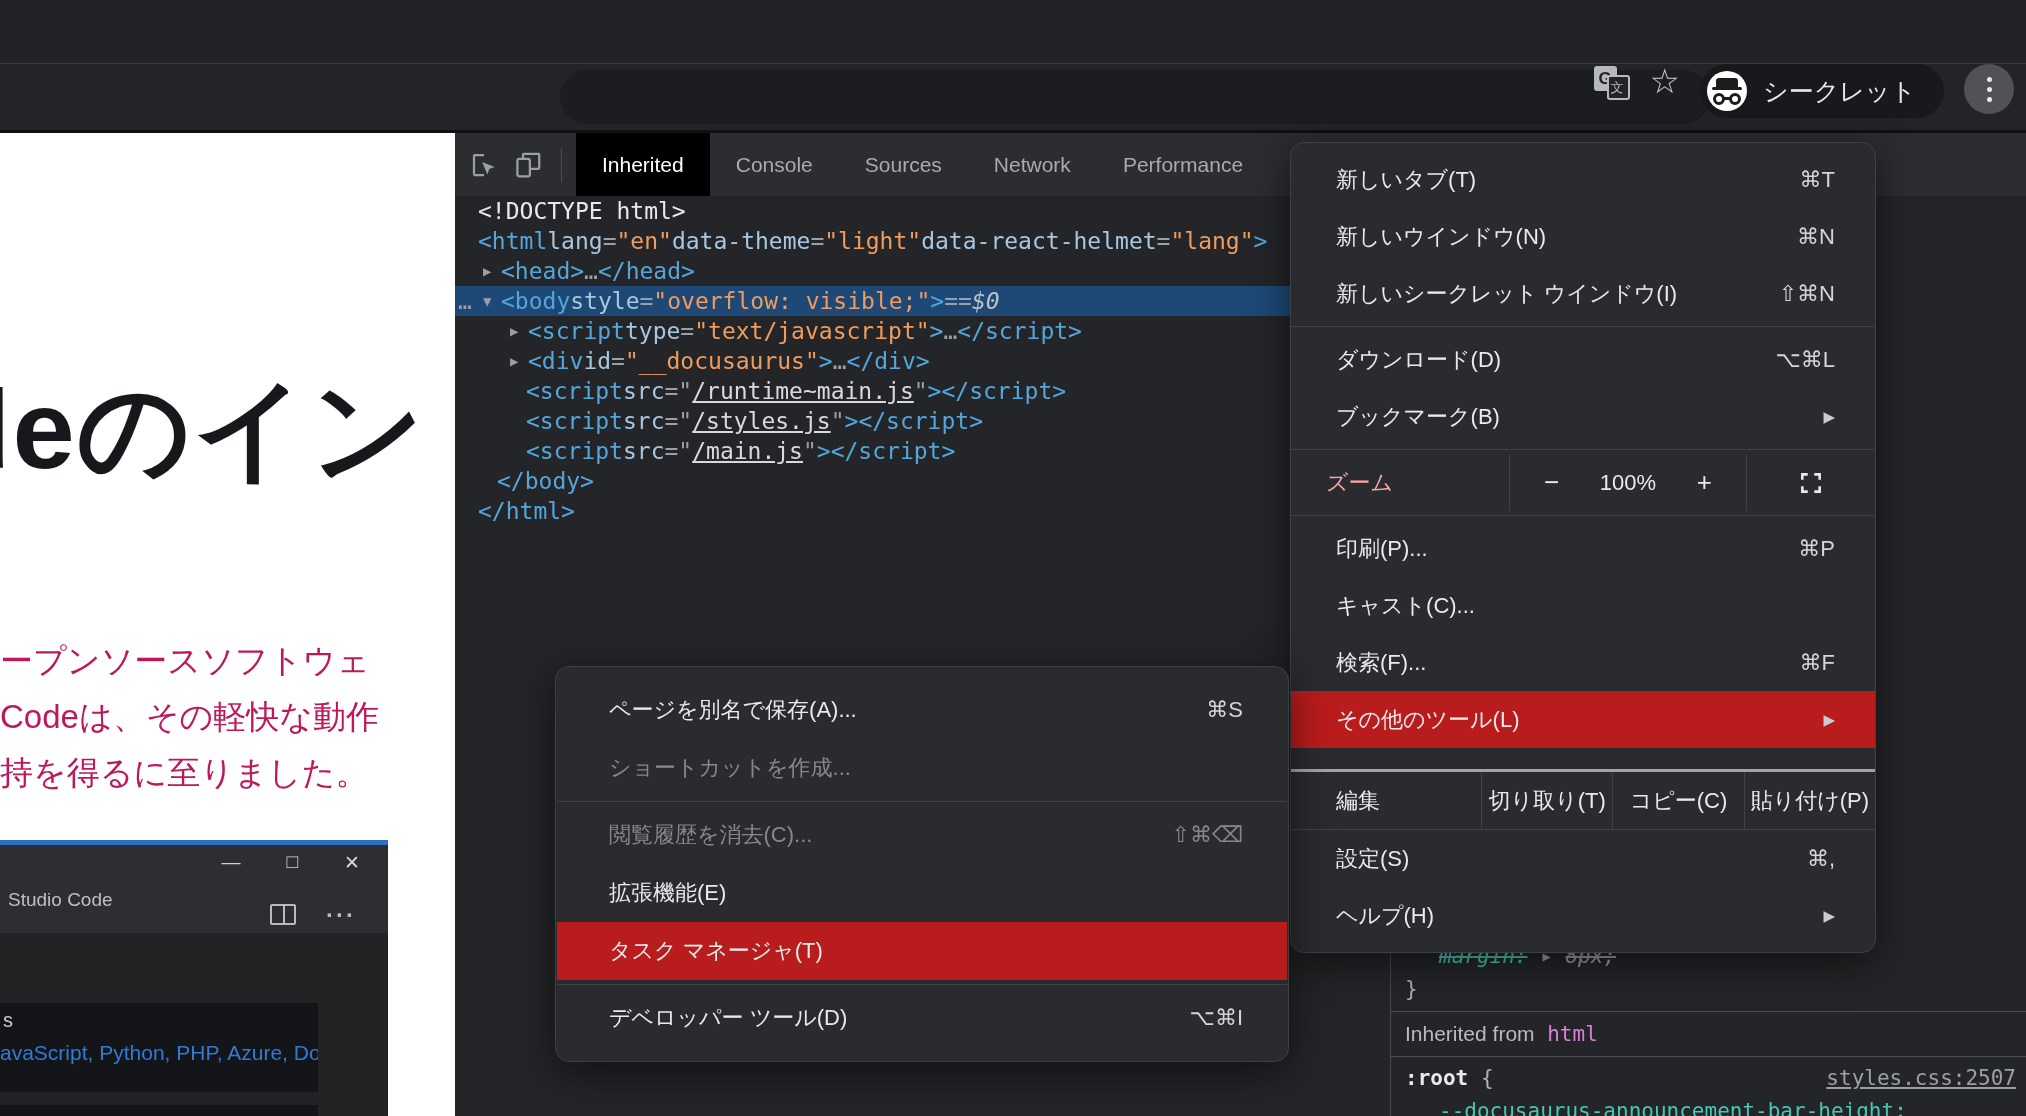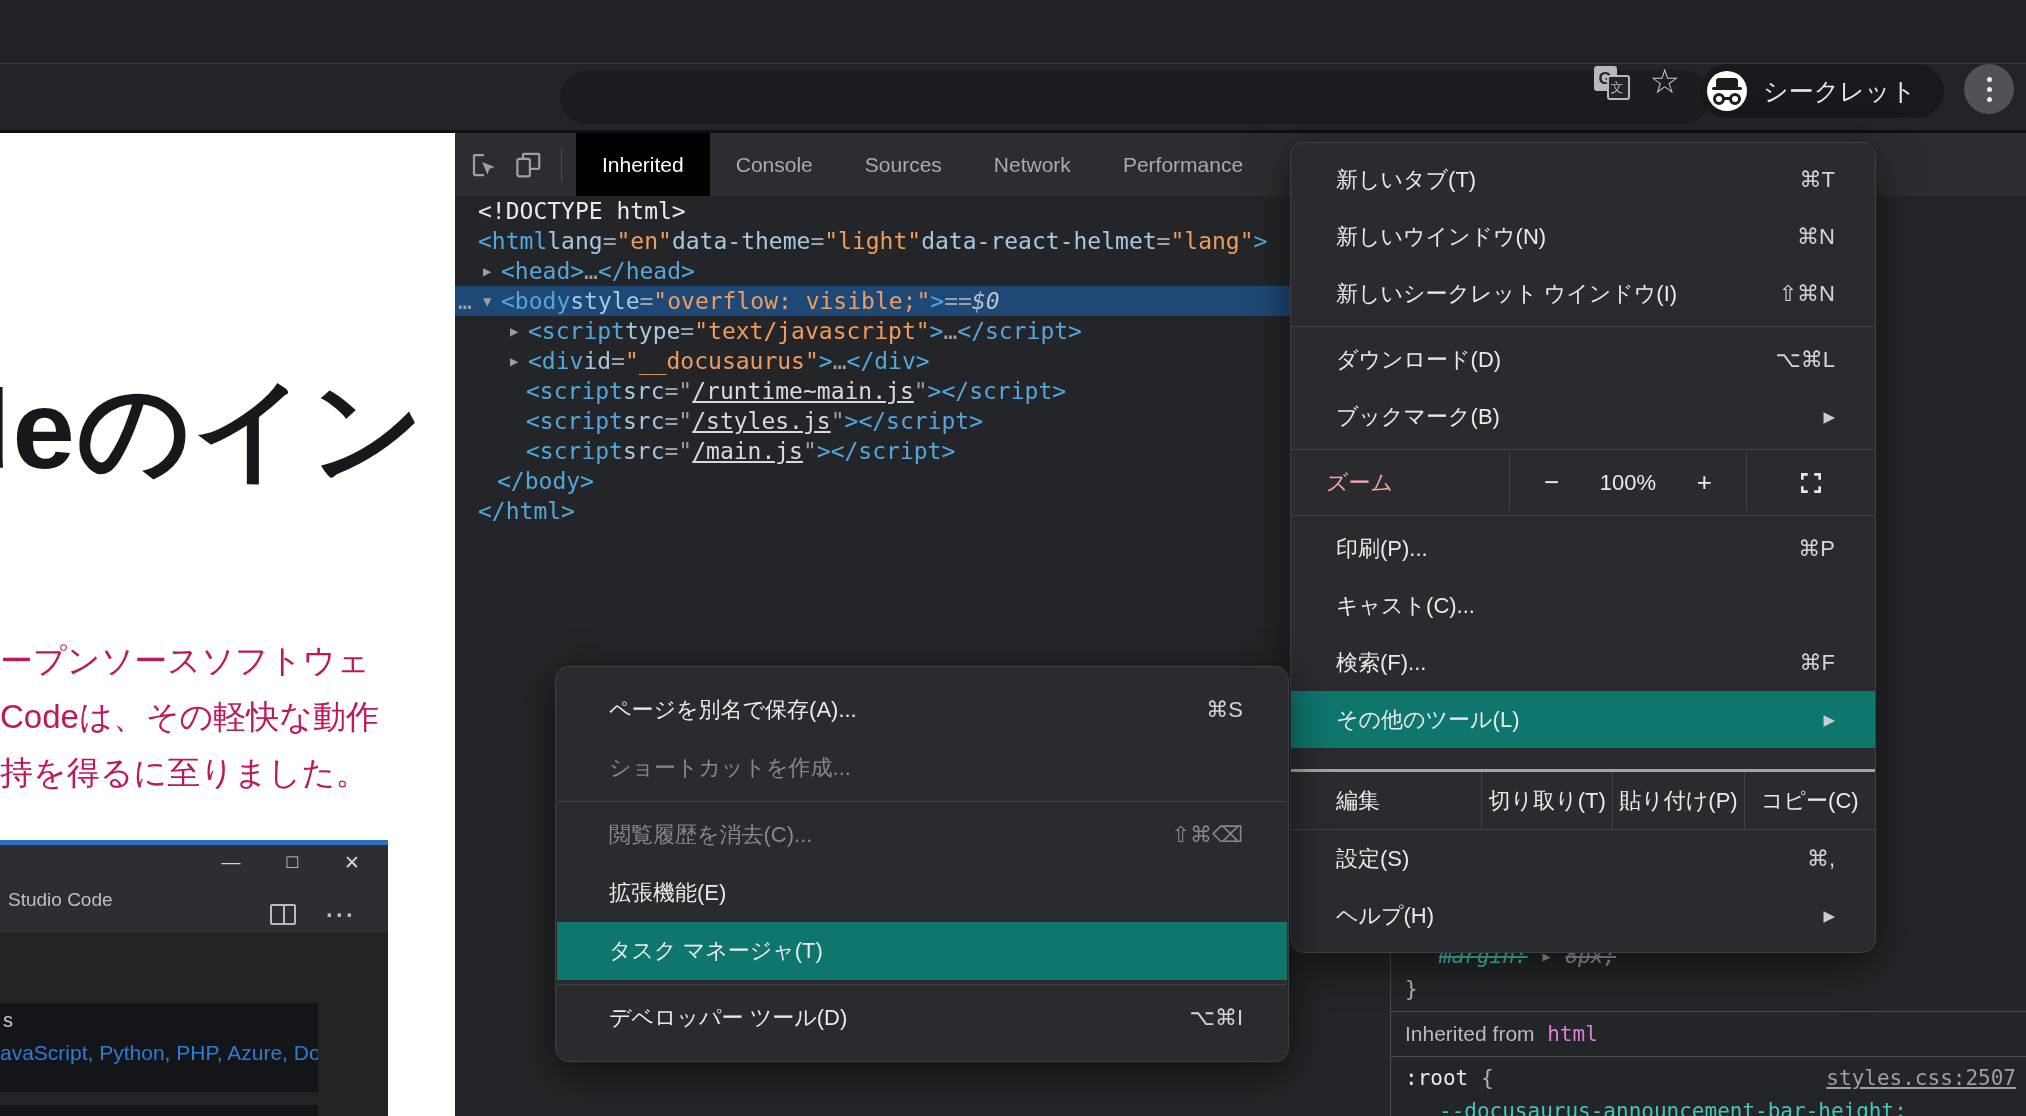--- a/index.html
+++ b/index.html
@@ -70,34 +70,34 @@
   .sp-ind{padding-left:48px;}
   .sp-prop{color:#46c7b5;}
   .strike{text-decoration:line-through;font-style:italic;}
   .sp-dim{color:#9aa0a6;}
   .sp-dim2{color:#b0b4b8;}
   .sp-arrow{color:#9aa0a6;font-style:normal;}
   .sp-hr{height:1px;background:#4a4d50;margin:5px 0;}
   .sp-gray{color:#b7bbbf;font-family:"Liberation Sans",sans-serif;}
   .sp-node{color:#dd7fd6;}
   .sp-rule{display:flex;justify-content:space-between;padding-right:10px;}
-  .sp-sel{color:#e8eaed;}
+  .sp-sel{color:#e8eaed;font-weight:bold;}
   .sp-link{color:#9aa0a6;text-decoration:underline;}
   .sp-var{color:#46c7b5;}
   
   .menu{position:absolute;background:#2a2b2e;border:1px solid #3e4044;border-radius:14px;
         box-shadow:0 10px 40px rgba(0,0,0,.55);padding:8px 0;box-sizing:border-box;}
   #main-menu{left:1290px;top:142px;width:586px;z-index:5;}
   #ctx-menu{left:555px;top:666px;width:734px;padding:14px 1px;z-index:6;}
   .m-item{height:57px;display:flex;align-items:center;padding:0 40px 0 45px;font-size:22px;color:#e9eaec;}
   #ctx-menu .m-item{height:58px;padding:0 44px 0 52px;}
   .m-lbl{flex:1;}
   .m-sc{color:#d3d5d8;margin-left:20px;}
   .m-arr{color:#c9ccd0;font-size:15px;margin-left:20px;}
-  .hl{background:#0f766e;}
+  .hl{background:#b91c1c;}
   .dis{color:#85888d;}
   .dis .m-sc{color:#85888d;}
   .m-sep{height:1px;background:#404246;margin:4px 0;}
   .m-zoom{height:57px;display:flex;align-items:stretch;}
   .mz-label{flex:1;display:flex;align-items:center;padding-left:35px;font-size:22px;color:#fca5a5;}
   .mz-ctrl{width:238px;border-left:1px solid #404246;border-right:1px solid #404246;display:flex;align-items:center;
            justify-content:space-between;padding:0 34px;box-sizing:border-box;font-size:22px;color:#e9eaec;}
   .mz-btn{font-size:26px;color:#e9eaec;}
   .mz-fs{width:128px;display:flex;align-items:center;justify-content:center;}
   .m-edit{height:57px;display:flex;align-items:stretch;border-top:3px solid #a3a3a3;border-bottom:1px solid #404246;margin-top:21px;}
@@ -367,22 +367,22 @@
         <span class="m-lbl">検索(F)...</span>
         <span class="m-sc">⌘F</span>
       </div>
       <div class="m-item hl">
         <span class="m-lbl">その他のツール(L)</span>
         <span class="m-arr">▶</span>
       </div>
       <div class="m-edit">
         <div class="me-cell me-first">編集</div>
         <div class="me-cell">切り取り(T)</div>
+        <div class="me-cell">コピー(C)</div>
         <div class="me-cell">貼り付け(P)</div>
-        <div class="me-cell">コピー(C)</div>
       </div>
       <div class="m-item">
         <span class="m-lbl">設定(S)</span>
         <span class="m-sc">⌘,</span>
       </div>
       <div class="m-item">
         <span class="m-lbl">ヘルプ(H)</span>
         <span class="m-arr">▶</span>
       </div>
     </div>

